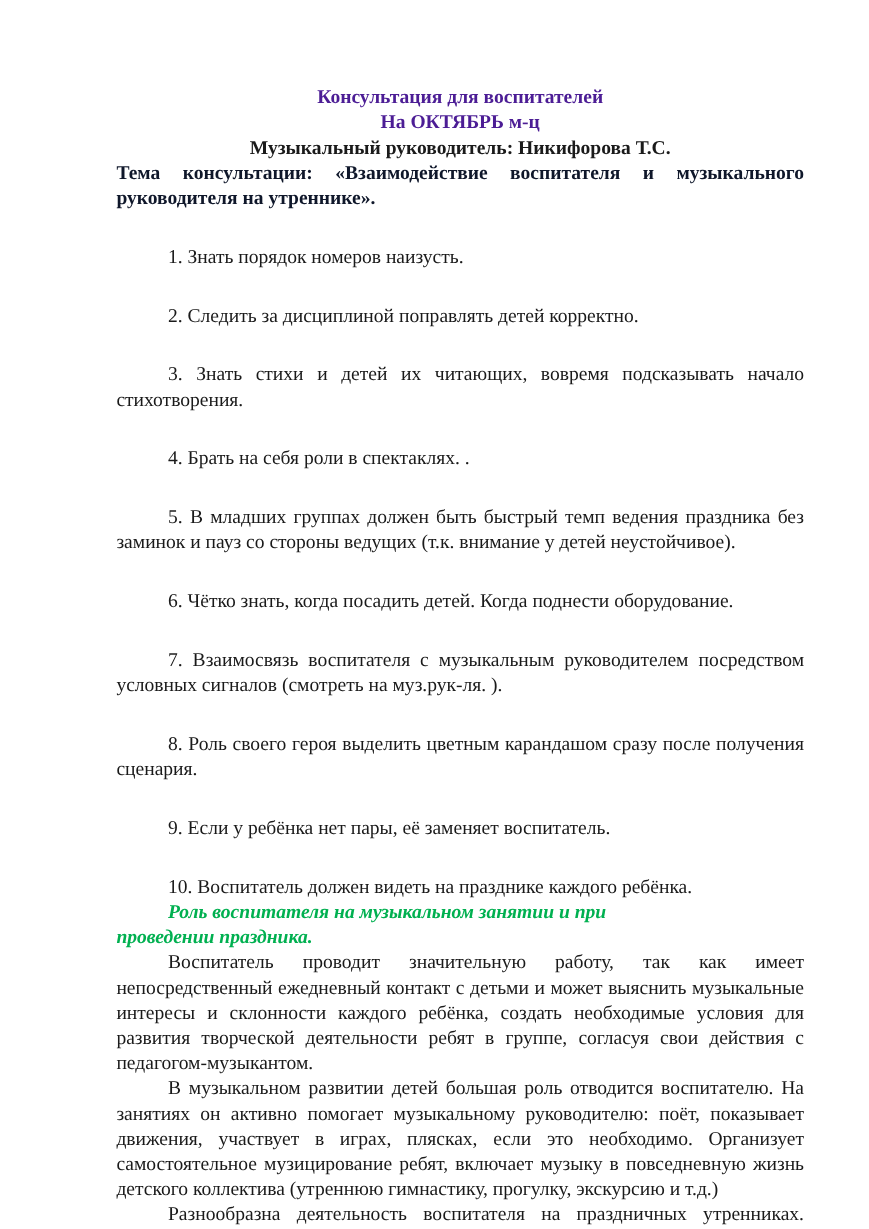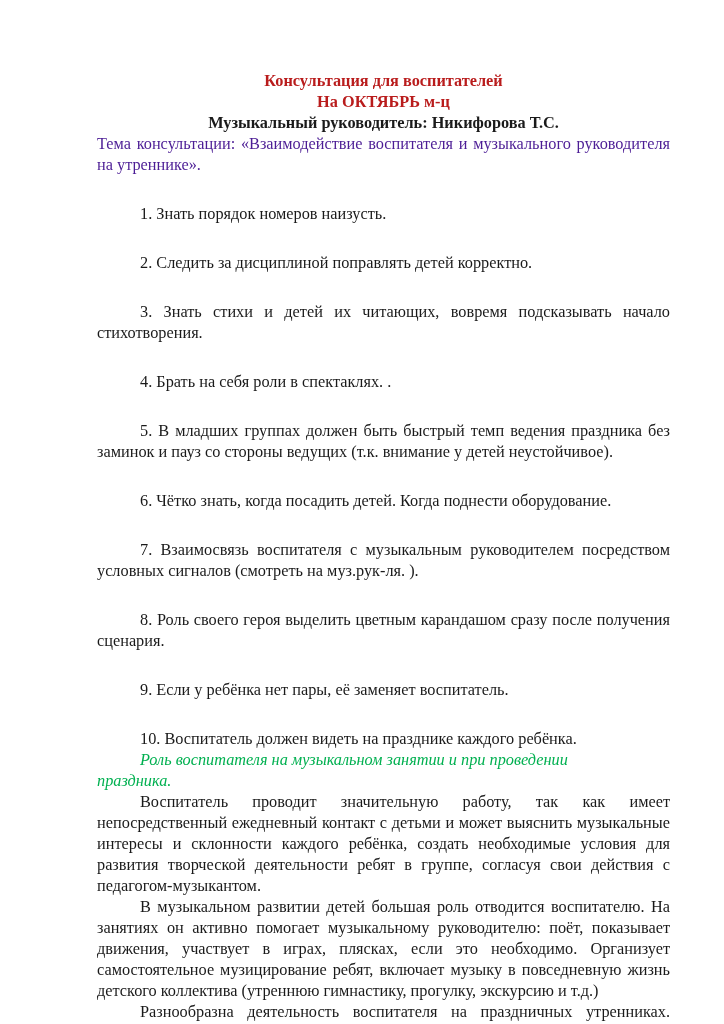--- a/index.html
+++ b/index.html
@@ -21,34 +21,34 @@
     font-size: 16.3px;
     line-height: 21px;
     overflow: hidden;
     background: #ffffff;
   }
   p { margin: 0; padding: 0; }
   .title-line {
     text-align: center;
     font-weight: bold;
   }
-  .accent-orange { color: #b91c1c; }
+  .accent-orange { color: #4c1d95; }
   .theme-paragraph {
-    color: #4c1d95;
-    font-weight: normal;
+    color: #0f172a;
+    font-weight: bold;
     text-align: justify;
   }
   .instruction-item {
     text-align: justify;
     text-indent: 43px;
     margin-top: 28px;
   }
   .section-heading {
     color: #00b050;
-    font-weight: normal;
+    font-weight: bold;
     font-style: italic;
     text-align: left;
     text-indent: 43px;
     padding-right: 88px;
   }
   .body-paragraph {
     text-align: justify;
     text-indent: 43px;
   }
 </style>

